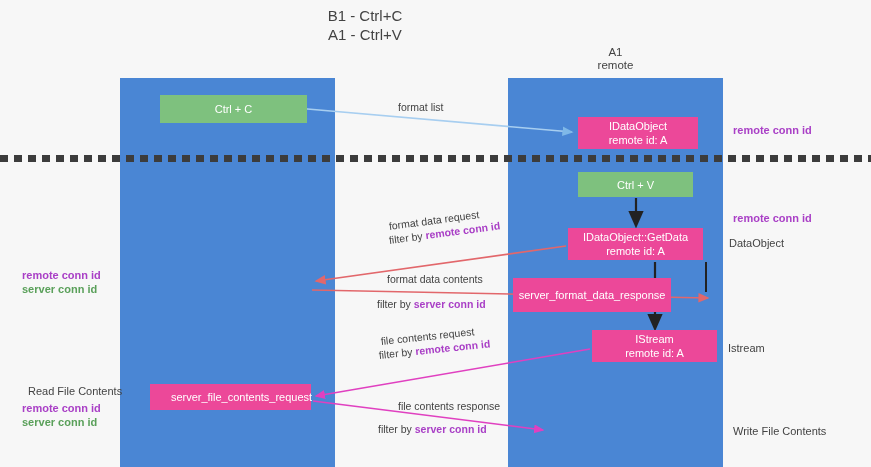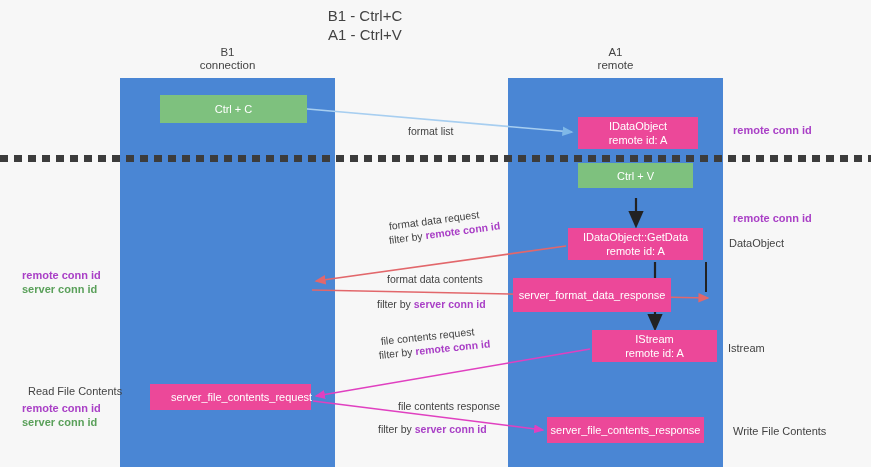--- a/index.html
+++ b/index.html
@@ -35,21 +35,21 @@
     position:absolute;box-sizing:border-box;
     display:flex;flex-direction:column;align-items:center;justify-content:center;
     color:#ffffff;font-size:11px;line-height:14px;text-align:center;
     white-space:pre-line;
   }
   .green{background:#7ec17e;}
   .orange{background:#ec4899;}
 
   #node-ctrl-c{left:160px;top:95px;width:147px;height:28px;}
   #node-idataobject{left:578px;top:117px;width:120px;height:32px;}
-  #node-ctrl-v{left:578px;top:163px;width:115px;height:25px;}
+  #node-ctrl-v{left:578px;top:172px;width:115px;height:25px;}
   #node-getdata{left:568px;top:228px;width:135px;height:32px;}
   #node-fmt-req{left:152px;top:267px;width:159px;height:26px;}
   #node-fmt-resp{left:513px;top:278px;width:158px;height:34px;}
   #node-istream{left:592px;top:330px;width:125px;height:32px;}
   #node-file-req{left:150px;top:384px;width:161px;height:26px;padding-left:22px;}
   #node-file-resp{left:547px;top:417px;width:157px;height:26px;}
 
   
   #divider{
     position:absolute;left:0;top:155px;width:871px;height:7px;
@@ -66,21 +66,21 @@
   #ann-remote-2{left:733px;top:211px;}
   #ann-dataobject{left:729px;top:236px;}
   #ann-istream{left:728px;top:341px;}
   #ann-write-file{left:733px;top:424px;}
   #ann-left-1{left:22px;top:268px;}
   #ann-read-file{left:28px;top:384px;}
   #ann-left-2{left:22px;top:401px;}
 
   
   .edge-label{position:absolute;font-size:10.5px;line-height:14px;white-space:pre;color:#434343;}
-  #lbl-format-list{left:408px;top:100px;margin-top:24px;}
+  #lbl-format-list{left:398px;top:100px;}
   #lbl-fmt-req{left:388px;top:219px;transform:rotate(-7.5deg);transform-origin:left top;}
   #lbl-fmt-req2{left:388px;top:233px;transform:rotate(-7.5deg);transform-origin:left top;}
   #lbl-fmt-resp{left:387px;top:272px;}
   #lbl-fmt-resp2{left:377px;top:297px;}
   #lbl-file-req{left:380px;top:334px;transform:rotate(-6deg);transform-origin:left top;}
   #lbl-file-req2{left:378px;top:348px;transform:rotate(-6deg);transform-origin:left top;}
   #lbl-file-resp{left:398px;top:399px;}
   #lbl-file-resp2{left:378px;top:422px;}
 
   svg#edges{position:absolute;left:0;top:0;width:871px;height:467px;pointer-events:none;}
@@ -89,22 +89,20 @@
 <body>
 
 <div id="stage">
 
   <div class="lane" id="lane-b1"></div>
   <div class="lane" id="lane-a1"></div>
 
   <div id="diagram-title">B1 - Ctrl+C
 A1 - Ctrl+V</div>
 
-  <div class="lane-header" id="hdr-b1">B1
-connection</div>
   <div class="lane-header" id="hdr-a1">A1
 remote</div>
 
   <svg id="edges" viewBox="0 0 871 467">
     <defs>
       <marker id="ah-blue" markerWidth="7" markerHeight="7" refX="6" refY="3" orient="auto">
         <path d="M0,0 L7,3 L0,6 z" fill="#7fb8e8"></path>
       </marker>
       <marker id="ah-red" markerWidth="7" markerHeight="7" refX="6" refY="3" orient="auto">
         <path d="M0,0 L7,3 L0,6 z" fill="#e2676b"></path>
@@ -139,21 +137,20 @@
   <div class="node green" id="node-ctrl-c">Ctrl + C</div>
   <div class="node orange" id="node-idataobject">IDataObject
 remote id: A</div>
   <div class="node green" id="node-ctrl-v">Ctrl + V</div>
   <div class="node orange" id="node-getdata">IDataObject::GetData
 remote id: A</div>
   <div class="node orange" id="node-fmt-resp">server_format_data_response</div>
   <div class="node orange" id="node-istream">IStream
 remote id: A</div>
   <div class="node orange" id="node-file-req">server_file_contents_request</div>
-  <div class="node orange" id="node-file-resp">server_file_contents_response</div>
 
   <div class="edge-label" id="lbl-format-list">format list</div>
 
   <div class="edge-label" id="lbl-fmt-req">format data request</div>
   <div class="edge-label" id="lbl-fmt-req2"><span class="plain">filter by </span><span class="purple">remote conn id</span></div>
 
   <div class="edge-label" id="lbl-fmt-resp">format data contents</div>
   <div class="edge-label" id="lbl-fmt-resp2"><span class="plain">filter by </span><span class="purple">server conn id</span></div>
 
   <div class="edge-label" id="lbl-file-req">file contents request</div>

